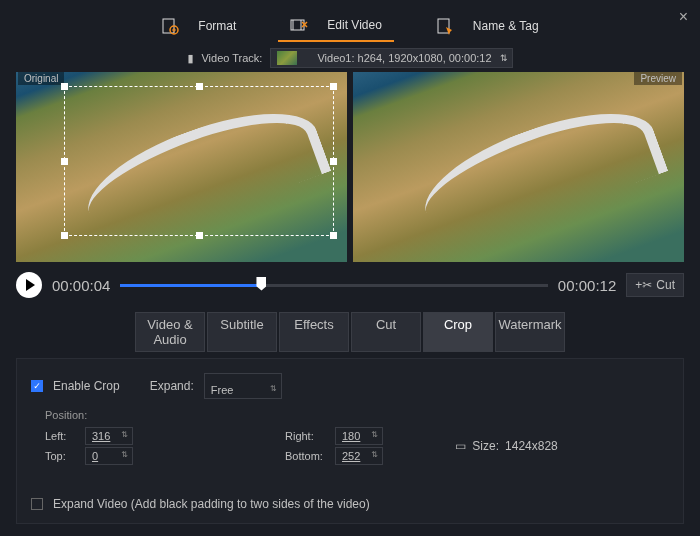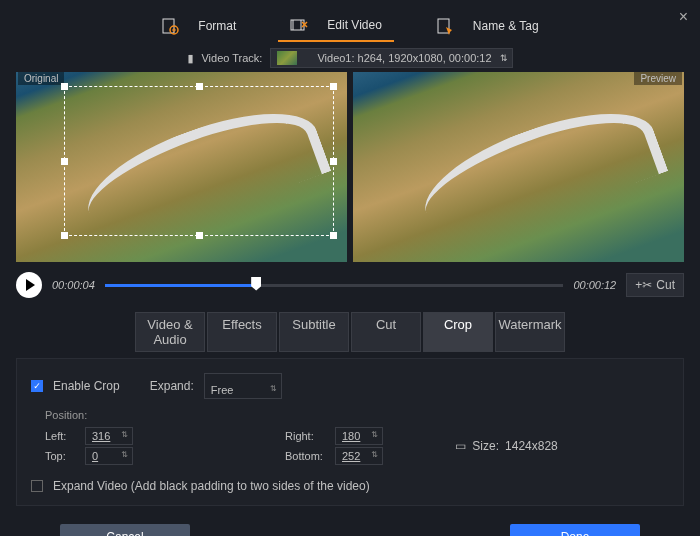--- a/index.html
+++ b/index.html
@@ -180,21 +180,21 @@
 }
 .tl-head {
   position: absolute;
   top: -7px;
   width: 10px;
   height: 14px;
   background: #fff;
   transform: translateX(-50%);
   clip-path: polygon(0 0, 100% 0, 100% 70%, 50% 100%, 0 70%);
 }
-.time-txt { font-size: 11px; font-style: italic; }
+.time-txt { font-size: 15px; }
 .cut-btn {
   display: flex;
   align-items: center;
   gap: 4px;
   background: #2a2d35;
   border: 1px solid #3a3d45;
   padding: 4px 8px;
   cursor: pointer;
 }
 .sub-tabs {
@@ -363,22 +363,22 @@
   </div>
   <span class="time-txt">00:00:12</span>
   <div class="cut-btn">
     <span>+✂</span>
     <span>Cut</span>
   </div>
 </div>
 
 <div class="sub-tabs">
   <div class="sub-tab">Video &amp; Audio</div>
+  <div class="sub-tab">Subtitle</div>
   <div class="sub-tab">Effects</div>
-  <div class="sub-tab">Subtitle</div>
   <div class="sub-tab">Cut</div>
   <div class="sub-tab active">Crop</div>
   <div class="sub-tab">Watermark</div>
 </div>
 
 <div class="crop-panel">
   <div class="row">
     <span class="checkbox">✓</span>
     <span>Enable Crop</span>
     <span style="margin-left:20px">Expand:</span>
@@ -401,21 +401,21 @@
       <span></span>
       <span>Bottom:</span>
       <span class="num-input"><span>252</span><span class="spin-caret">⇅</span></span>
     </div>
     <div class="size-info">
       <span>▭</span>
       <span>Size:</span>
       <span>1424x828</span>
     </div>
   </div>
-  <div class="row" style="margin-top:14px; margin-bottom:0;">
+  <div class="row" style="margin-top:32px; margin-bottom:0;">
     <span class="checkbox off"></span>
     <span>Expand Video (Add black padding to two sides of the video)</span>
   </div>
 </div>
 
 <div class="dialog-btns">
   <div class="btn btn-cancel">Cancel</div>
   <div class="btn btn-done">Done</div>
 </div>
 

